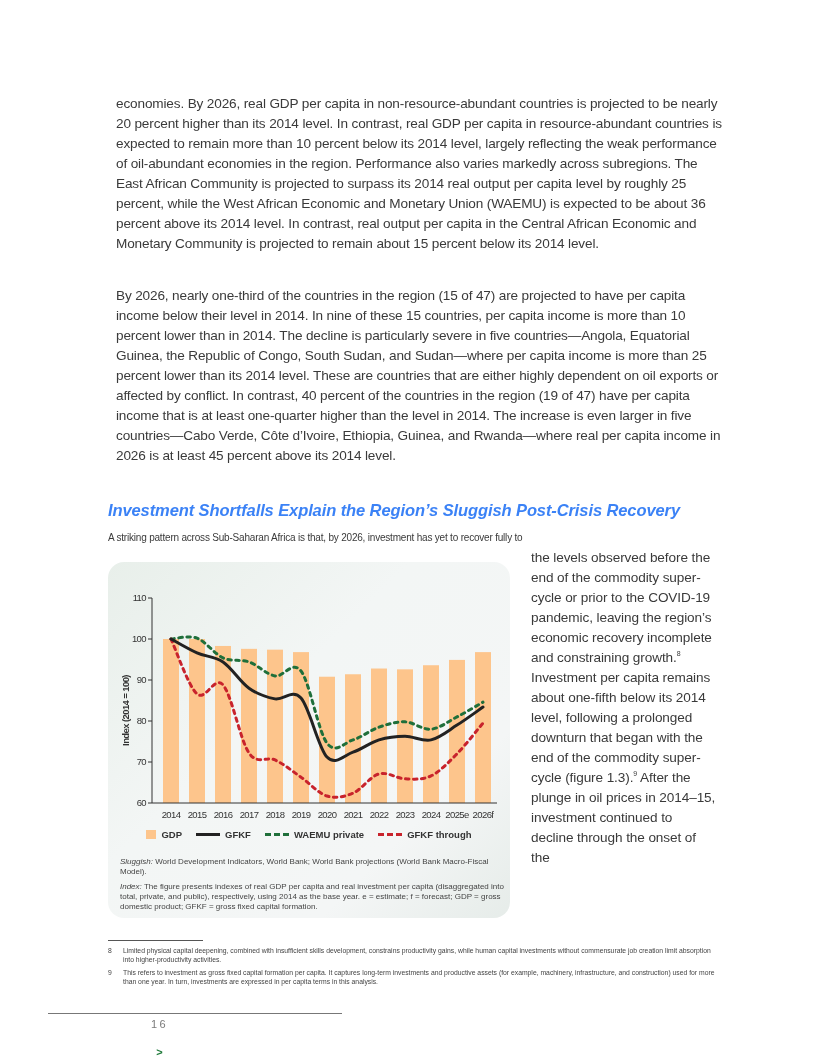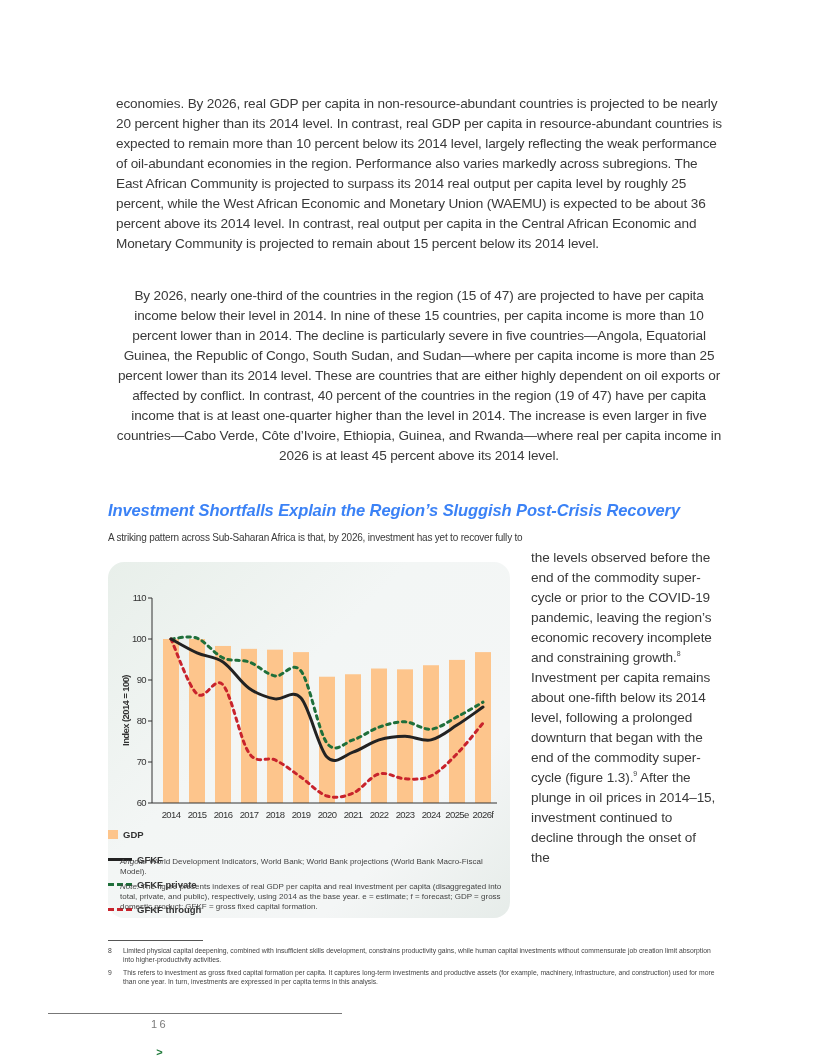--- a/index.html
+++ b/index.html
@@ -1,34 +1,34 @@
 <!DOCTYPE html>
 <html><head>
 <meta charset="utf-8">
 <style>
   html, body { margin: 0; padding: 0; background: #ffffff; }
   body { width: 816px; height: 1056px; position: relative; overflow: hidden;
          font-family: "Liberation Sans", sans-serif; color: #3a3a3a; }
   .p { position: absolute; left: 116px; width: 606px; font-size: 13.6px; line-height: 20px;
        letter-spacing: -0.15px; margin: 0; }
   .p1 { top: 94px; }
-  .p2 { top: 286px; text-align: center; }
+  .p2 { top: 286px; }
   .heading { position: absolute; left: 108px; top: 501px; font-size: 16.5px; font-style: italic;
              font-weight: bold; color: #3b82f6; margin: 0; letter-spacing: -0.1px; }
   .p3-first { position: absolute; left: 108px; top: 528px; width: 620px; font-size: 10px; line-height: 20px; letter-spacing: -0.2px; }
   .wrap-col { position: absolute; left: 531px; top: 548px; width: 185px; font-size: 13.6px; line-height: 20px; letter-spacing: -0.1px; }
   .wrap-col sup { font-size: 7px; vertical-align: super; line-height: 0; }
 
   .figure { position: absolute; left: 108px; top: 562px; width: 402px; height: 356px;
             border-radius: 16px;
             background: linear-gradient(135deg, #e8efea 0%, #f3f6f5 40%, #f4f6f6 75%, #e6ece9 100%); }
   .fig-title { position: absolute; left: 12px; top: 9px; font-size: 10.2px; color: #404040; white-space: nowrap; }
   .chart-svg { position: absolute; left: 0; top: 0; }
   .legend { position: absolute; left: 0; right: 0; top: 267px; display: flex; justify-content: center; gap: 14px;
-            font-family: "Liberation Sans", sans-serif; font-size: 9.5px; color: #333; font-weight: bold; flex-direction: column; }
+            font-family: "Liberation Sans", sans-serif; font-size: 9.5px; color: #333; font-weight: bold; }
   .legend-item { display: flex; align-items: center; gap: 5px; }
   .lg-swatch { width: 10px; height: 9px; background: #fdc58c; }
   .lg-line { width: 24px; height: 0; border-top: 3px solid #222; }
   .lg-dash-g { width: 24px; height: 0; border-top: 3px dashed #1f6f3a; }
   .lg-dash-r { width: 24px; height: 0; border-top: 3px dashed #c8232c; }
   .fig-note { position: absolute; left: 12px; width: 385px; font-size: 8px; line-height: 10px; color: #444; }
   .fig-sources { top: 295px; }
   .fig-notes { top: 320px; }
 
   .fn-rule { position: absolute; left: 108px; top: 940px; width: 95px; height: 0; border-top: 1px solid #555; }
@@ -105,29 +105,29 @@
     <div class="legend-item">
       <span class="lg-swatch"></span>
       <span>GDP</span>
     </div>
     <div class="legend-item">
       <span class="lg-line"></span>
       <span>GFKF</span>
     </div>
     <div class="legend-item">
       <span class="lg-dash-g"></span>
-      <span>GFKF private</span>
+      <span>WAEMU private</span>
     </div>
     <div class="legend-item">
       <span class="lg-dash-r"></span>
       <span>GFKF through</span>
     </div>
   </div>
-  <div class="fig-note fig-sources"><i>Angola:</i><span> World Development Indicators, World Bank; World Bank projections (World Bank Macro-Fiscal Model).</span></div>
-  <div class="fig-note fig-notes"><i>Note:</i><span> The figure presents indexes of real GDP per capita and real investment per capita (disaggregated into total, private, and public), respectively, using 2014 as the base year. e = estimate; f = forecast; GDP = gross domestic product; GFKF = gross fixed capital formation.</span></div>
+  <div class="fig-note fig-sources"><i>Sluggish:</i><span> World Development Indicators, World Bank; World Bank projections (World Bank Macro-Fiscal Model).</span></div>
+  <div class="fig-note fig-notes"><i>Index:</i><span> The figure presents indexes of real GDP per capita and real investment per capita (disaggregated into total, private, and public), respectively, using 2014 as the base year. e = estimate; f = forecast; GDP = gross domestic product; GFKF = gross fixed capital formation.</span></div>
 </div>
 
 <div class="fn-rule"></div>
 <div class="fn fn1">
   <span class="num">8</span>
   <span>Limited physical capital deepening, combined with insufficient skills development, constrains productivity gains, while human capital investments without commensurate job creation limit absorption into higher-productivity activities.</span>
 </div>
 <div class="fn fn2">
   <span class="num">9</span>
   <span>This refers to investment as gross fixed capital formation per capita. It captures long-term investments and productive assets (for example, machinery, infrastructure, and construction) used for more than one year. In turn, investments are expressed in per capita terms in this analysis.</span>

